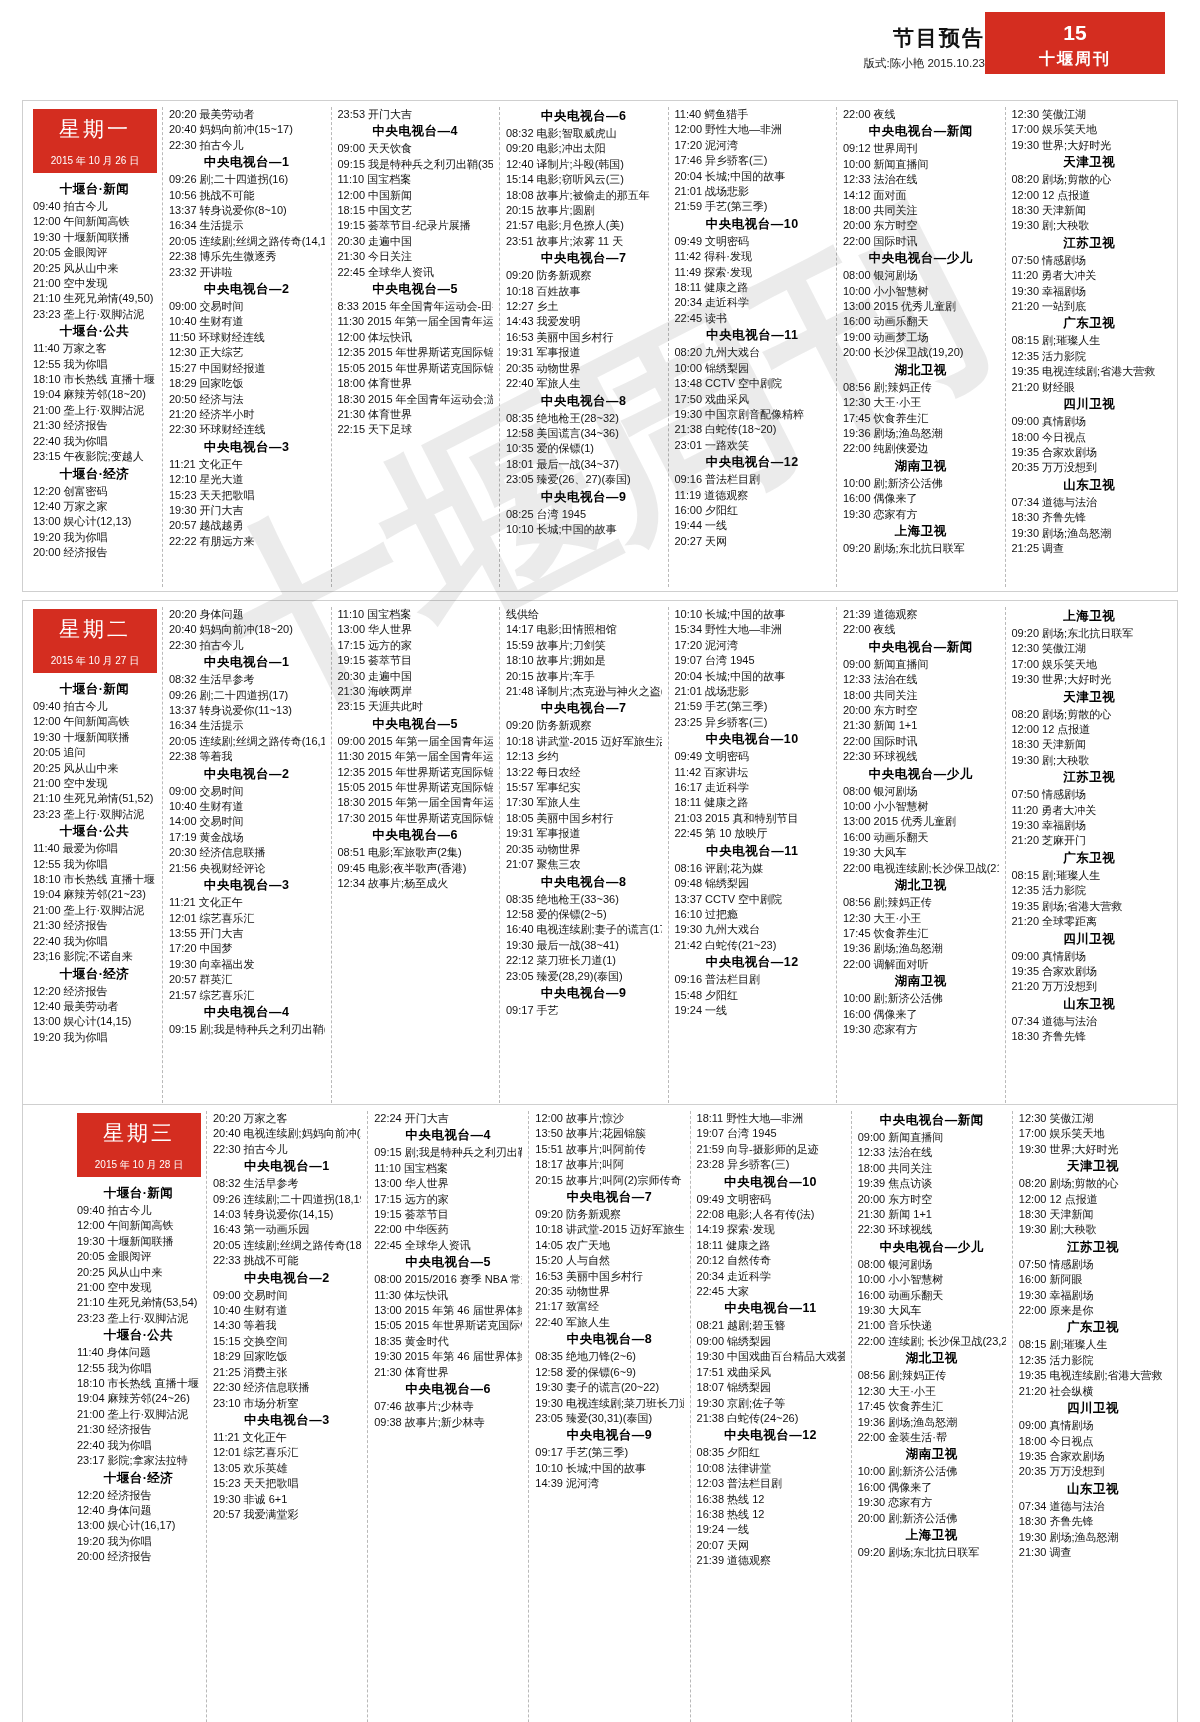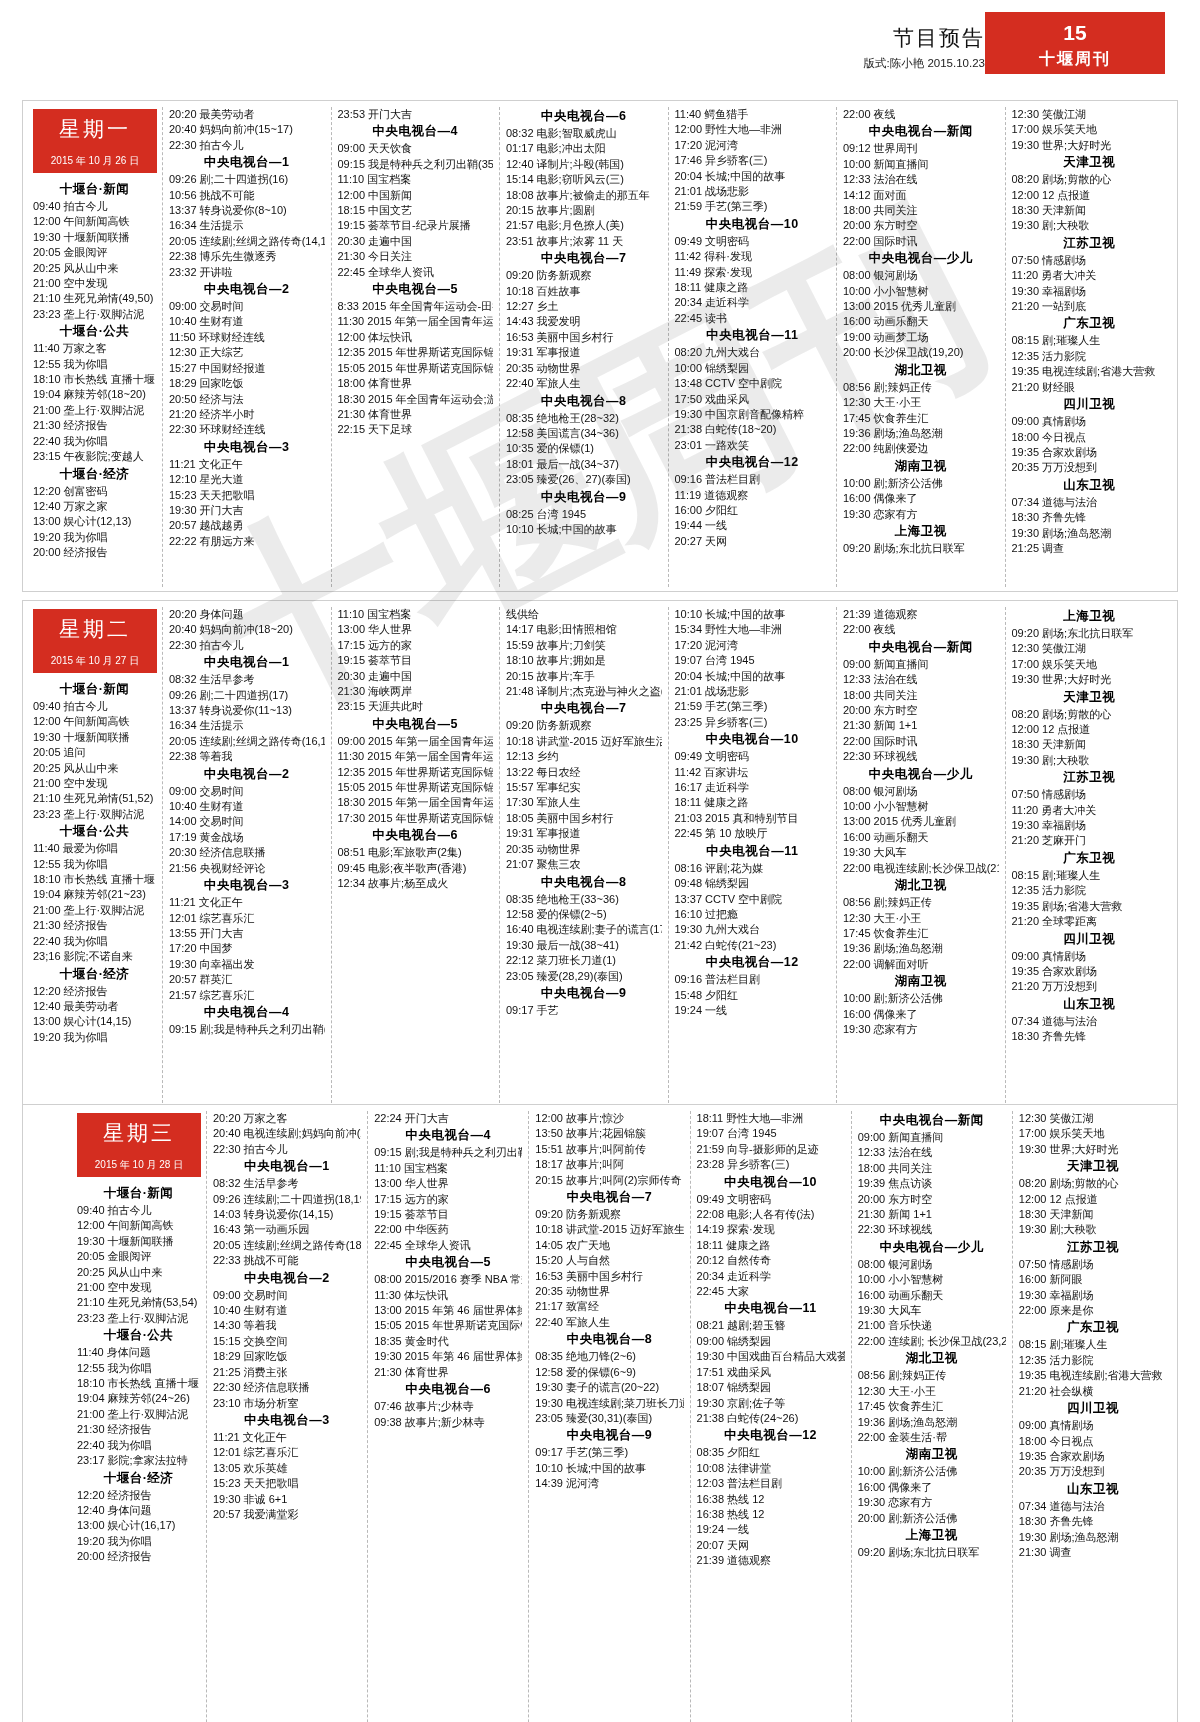--- a/index.html
+++ b/index.html
@@ -7,21 +7,21 @@
     width:1200px;height:1722px;position:relative;
     font-family:"Liberation Sans","DejaVu Sans",sans-serif;
     color:#111;
   }
   
   .page-header{
     position:absolute;left:0;top:0;width:1200px;height:88px;
   }
   .hdr-title{
     position:absolute;right:215px;top:24px;
-    font-size:21px;font-weight:normal;letter-spacing:2px;color:#111;
+    font-size:21px;font-weight:bold;letter-spacing:2px;color:#111;
     white-space:nowrap;
   }
   .hdr-sub{
     position:absolute;right:215px;top:56px;
     font-size:11.5px;color:#222;white-space:nowrap;
   }
   .page-badge{
     position:absolute;right:35px;top:12px;width:180px;height:62px;
     background:#d42d20;
   }
@@ -187,21 +187,21 @@
         <div class="pg">12:35 2015 年世界斯诺克国际锦标赛精选</div>
         <div class="pg">15:05 2015 年世界斯诺克国际锦标赛第 1 轮</div>
         <div class="pg">18:00 体育世界</div>
         <div class="pg">18:30 2015 年全国青年运动会;游泳多项决赛、田径多项决赛</div>
         <div class="pg">21:30 体育世界</div>
         <div class="pg">22:15 天下足球</div>
       </div>
       <div class="col">
         <div class="ch">中央电视台—6</div>
         <div class="pg">08:32 电影;智取威虎山</div>
-        <div class="pg">01:17 电影;冲出太阳</div>
+        <div class="pg">09:20 电影;冲出太阳</div>
         <div class="pg">12:40 译制片;斗殴(韩国)</div>
         <div class="pg">15:14 电影;窃听风云(三)</div>
         <div class="pg">18:08 故事片;被偷走的那五年</div>
         <div class="pg">20:15 故事片;圆剧</div>
         <div class="pg">21:57 电影;月色撩人(美)</div>
         <div class="pg">23:51 故事片;浓雾 11 天</div>
         <div class="ch">中央电视台—7</div>
         <div class="pg">09:20 防务新观察</div>
         <div class="pg">10:18 百姓故事</div>
         <div class="pg">12:27 乡土</div>

